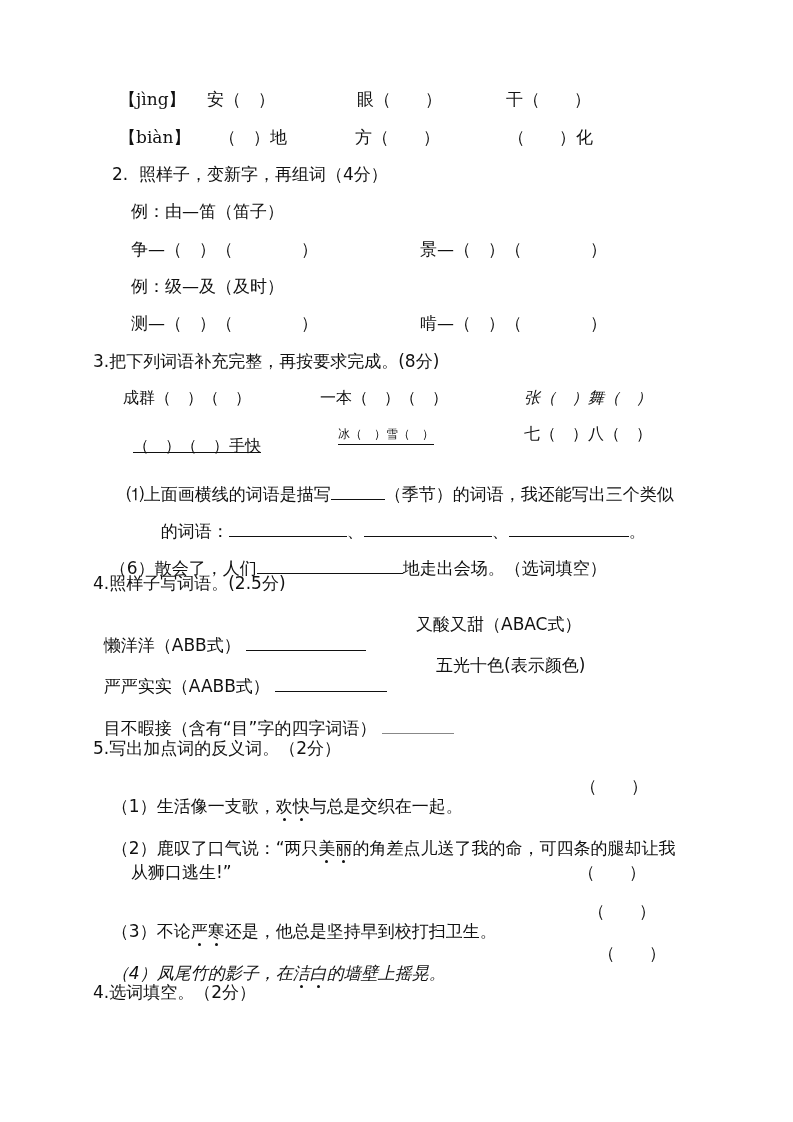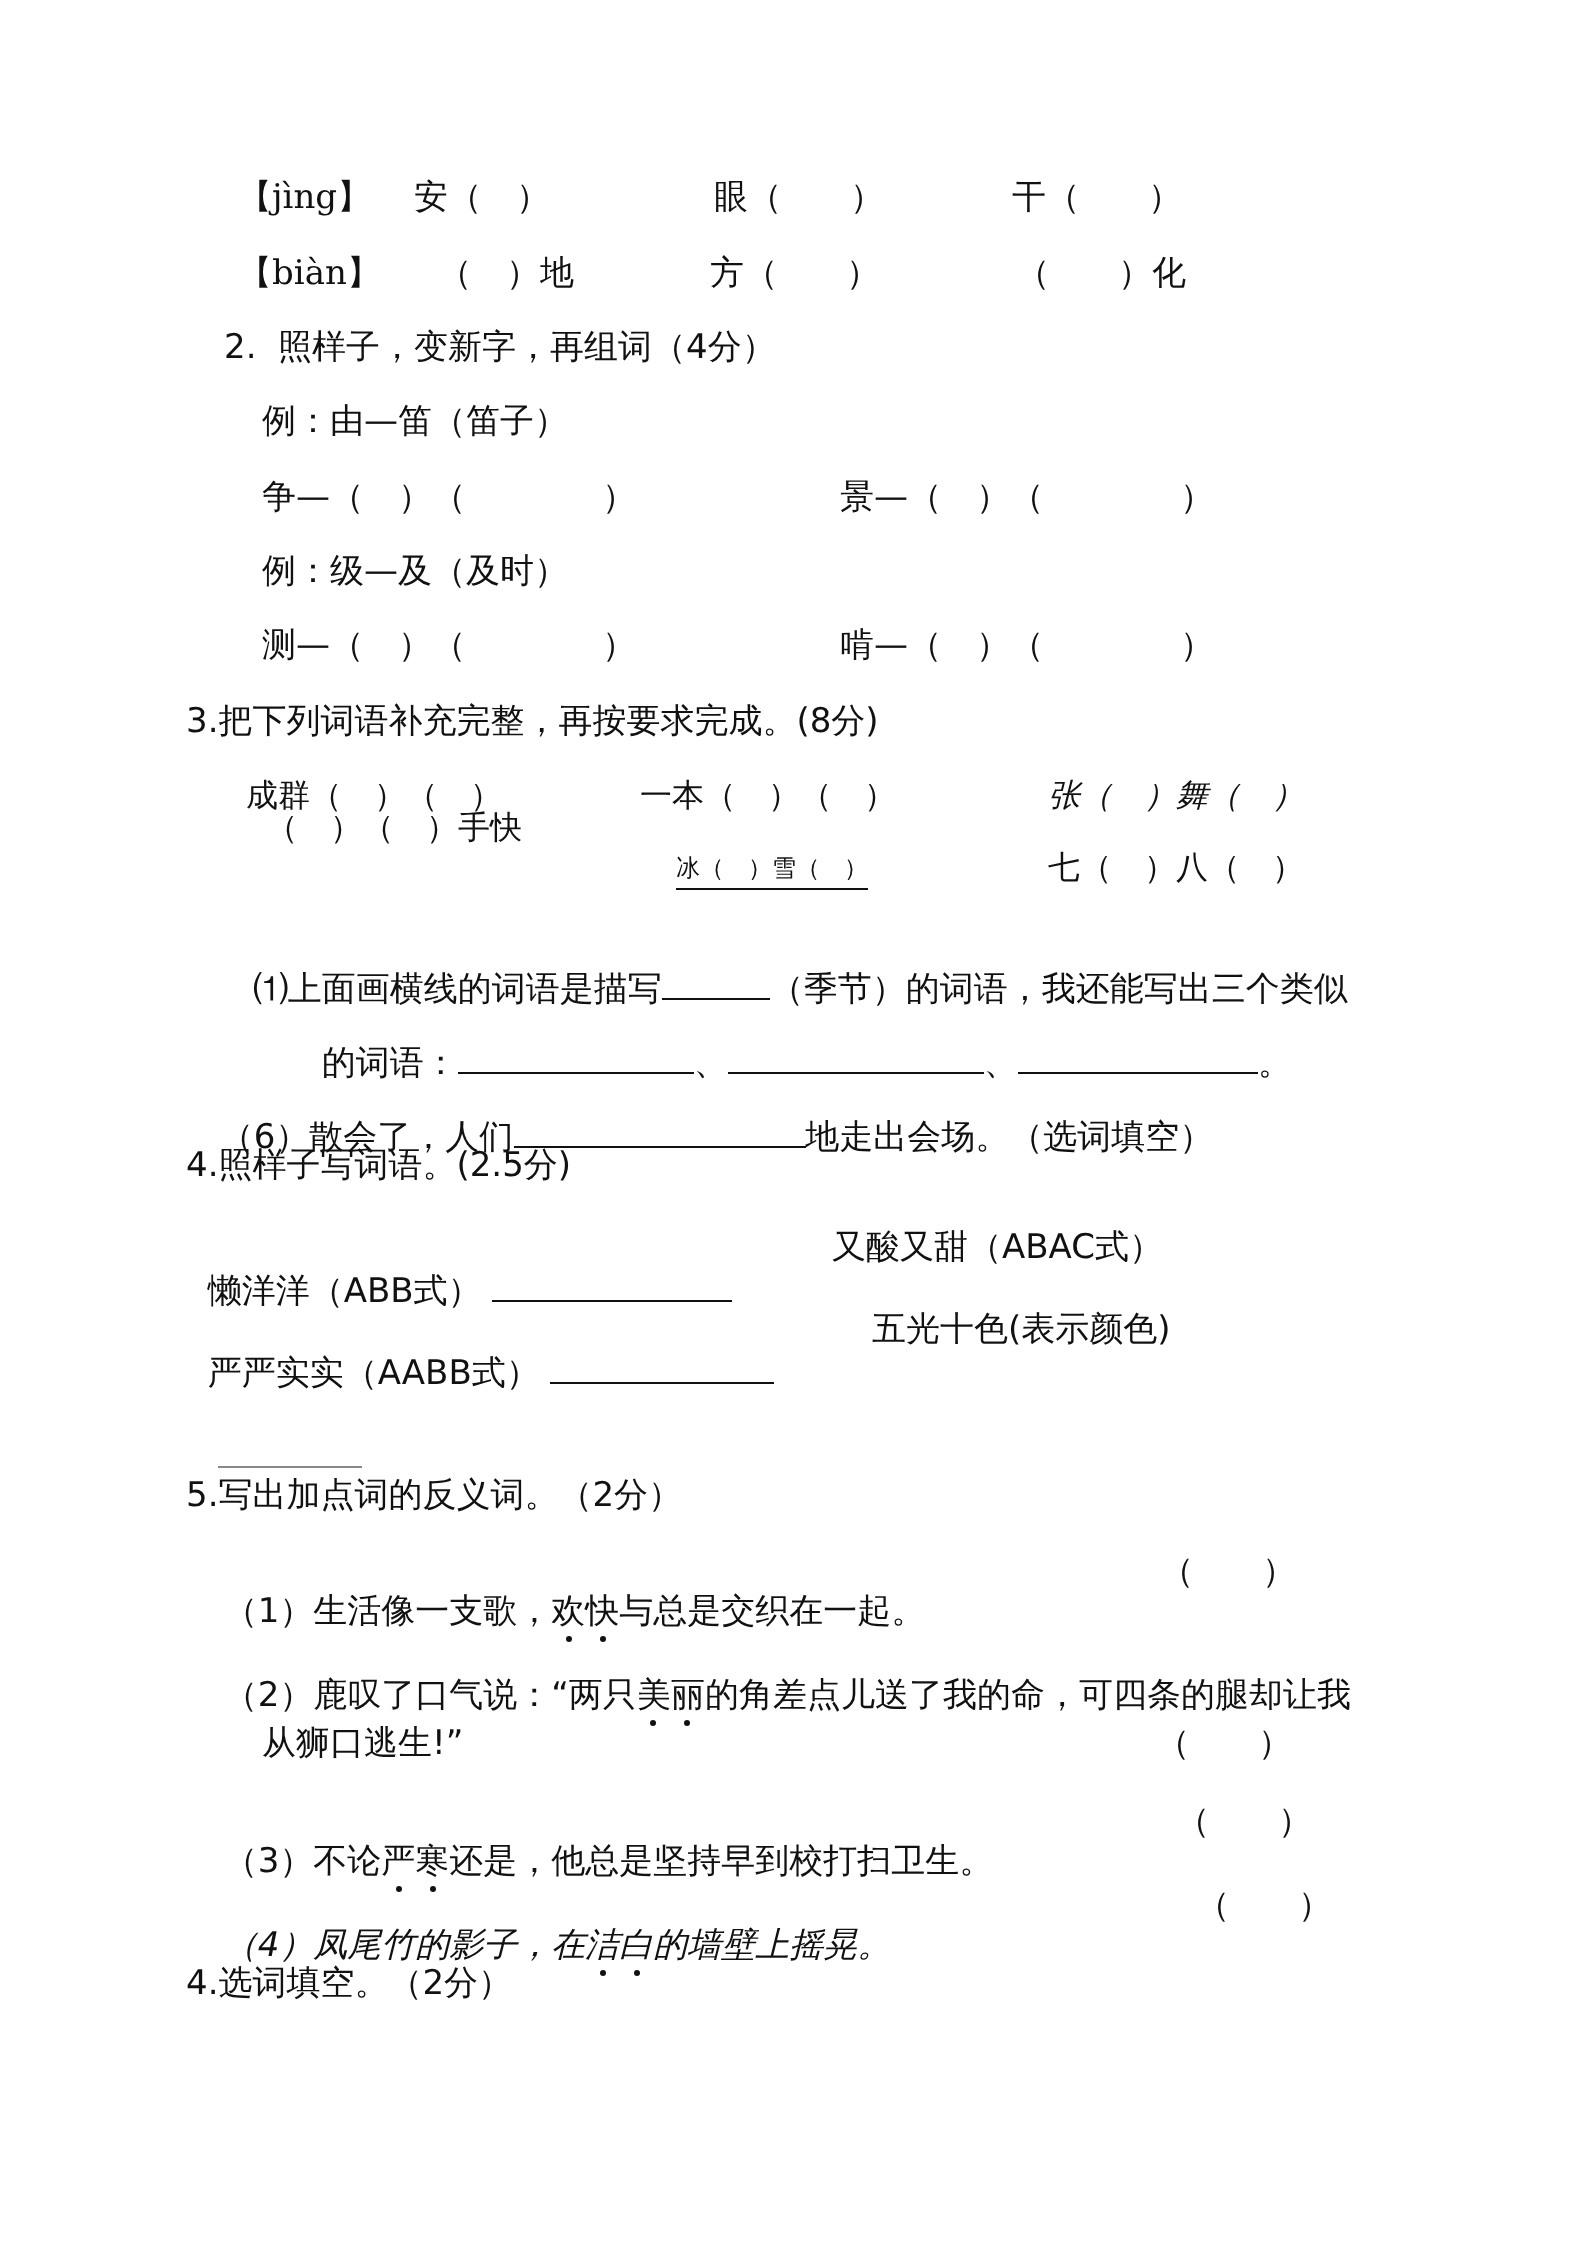--- a/index.html
+++ b/index.html
@@ -32,21 +32,21 @@
 <div class="ln" style="left:131px;top:239px;">争—（　）（　　　　）</div>
 <div class="ln" style="left:420px;top:239px;">景—（　）（　　　　）</div>
 <div class="ln b" style="left:131px;top:276px;">例：级—及（及时）</div>
 <div class="ln" style="left:131px;top:313px;">测—（　）（　　　　）</div>
 <div class="ln" style="left:420px;top:313px;">啃—（　）（　　　　）</div>
 
 <div class="ln" style="left:93px;top:351px;">3.把下列词语补充完整，再按要求完成。(8分)</div>
 <div class="ln" style="left:123px;top:388px;font-size:16px;">成群（　）（　）</div>
 <div class="ln" style="left:320px;top:388px;font-size:16px;">一本（　）（　）</div>
 <div class="ln" style="left:524px;top:388px;font-size:16px;font-style:italic;">张（　）舞（　）</div>
-<div class="ln" style="left:133px;top:404px;font-size:16px;">（　）（　）手快</div>
+<div class="ln" style="left:133px;top:436px;font-size:16px;text-decoration:underline;">（　）（　）手快</div>
 <div class="ln ul" style="left:338px;top:424px;font-size:12px;">冰（　）雪（　）</div>
 <div class="ln" style="left:524px;top:424px;font-size:16px;">七（　）八（　）</div>
 
 <div class="ln" style="left:116px;top:463px;">
   <span>⑴上面画横线的词语是描写</span><span class="blank" style="width:54px;"></span><span>（季节）的词语，我还能写出三个类似</span>
 </div>
 <div class="ln" style="left:150px;top:500px;">
   <span>的词语：</span><span class="blank" style="width:118px;"></span><span>、</span><span class="blank" style="width:128px;"></span><span>、</span><span class="blank" style="width:120px;"></span><span>。</span>
 </div>
 <div class="ln" style="left:99px;top:537px;">
@@ -56,21 +56,21 @@
 <div class="ln b" style="left:93px;top:573px;">4.照样子写词语。(2.5分)</div>
 <div class="ln" style="left:93px;top:614px;">
   <span>懒洋洋（ABB式）</span> <span class="blank" style="width:120px;"></span>
 </div>
 <div class="ln" style="left:416px;top:614px;">又酸又甜（ABAC式）</div>
 <div class="ln" style="left:93px;top:655px;">
   <span>严严实实（AABB式）</span> <span class="blank" style="width:112px;"></span>
 </div>
 <div class="ln" style="left:416px;top:655px;margin-left:20px;">五光十色(表示颜色)</div>
 <div class="ln" style="left:93px;top:697px;">
-   <span class="blank" style="width:72px;border-bottom-color:#888;"></span>
+  <span>目不暇接（含有“目”字的四字词语）</span> <span class="blank" style="width:72px;border-bottom-color:#888;"></span>
 </div>
 
 <div class="ln b" style="left:93px;top:738px;">5.写出加点词的反义词。（2分）</div>
 
 <div class="ln" style="left:101px;top:776px;">
   <span>（1）生活像一支歌，</span><span class="dot">欢</span><span class="dot">快</span><span>与总是交织在一起。</span>
 </div>
 <div class="ln" style="left:580px;top:776px;">（　　）</div>
 
 <div class="ln" style="left:101px;top:818px;">

